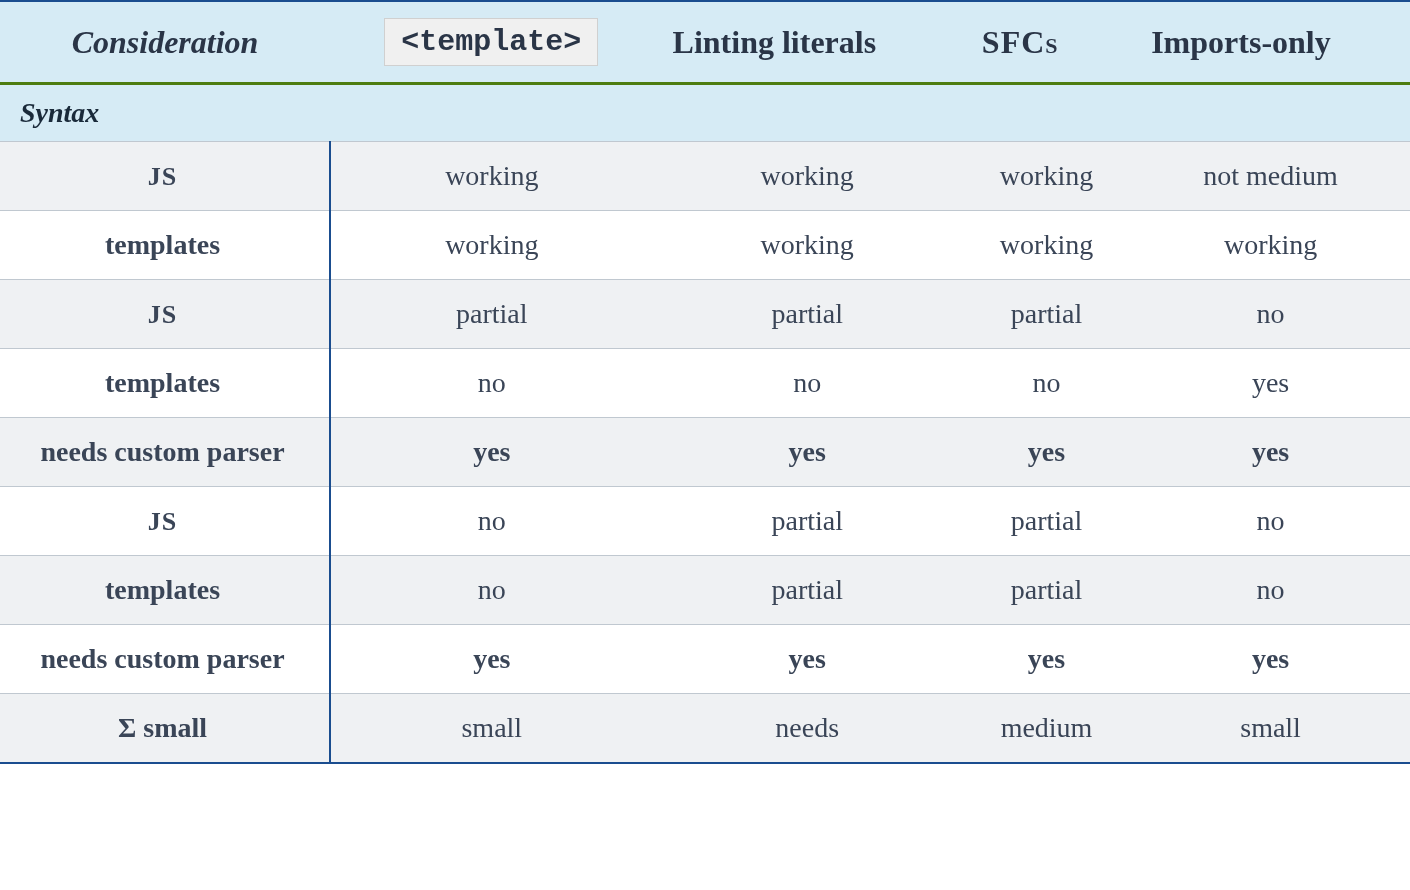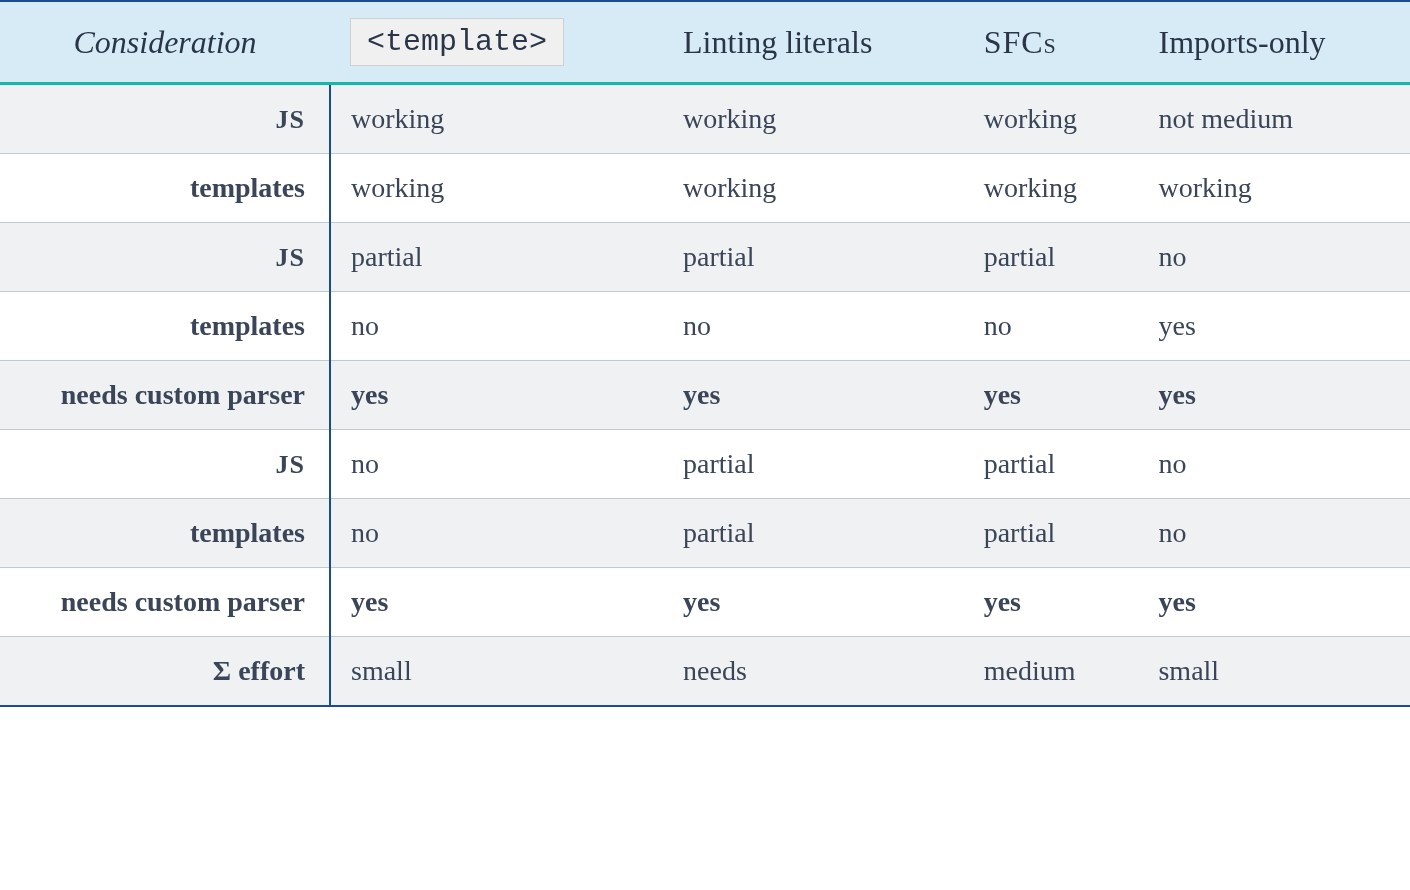--- a/index.html
+++ b/index.html
@@ -16,32 +16,33 @@
     .table {
       width: 100%;
       border-collapse: collapse;
       border-top: 2px solid #1a4d8f;
     }
     .header-row {
       background: #d6ebf5;
     }
     .header-row th {
       padding: 16px 20px;
-      font-weight: normal;
+      font-weight: bold;
       font-size: 32px;
       color: #2a3547;
       text-align: left;
-      border-bottom: 3px solid #14b8a6;
+      border-bottom: 3px solid #4d7c0f;
     }
     .header-row th:first-child {
       font-style: italic;
       text-align: center;
       width: 330px;
     }
     .header-row th:nth-child(2) {
+      text-align: center;
     }
     .code-box {
       background: #f0f0f0;
       border: 1px solid #d0d0d0;
       padding: 6px 16px;
       font-family: 'Courier New', monospace;
       font-size: 30px;
       display: inline-block;
     }
     .smallcaps {
@@ -55,20 +56,21 @@
       font-weight: bold;
       font-size: 28px;
       color: #1a2a3a;
       border-top: 1px solid #c0c8d0;
     }
     .data-row td {
       padding: 18px 20px;
       font-size: 28px;
       color: #3a4557;
       border-top: 1px solid #c0c8d0;
+      text-align: center;
     }
     .data-row.odd td {
       background: #eff1f3;
     }
     .data-row.even td {
       background: #ffffff;
     }
     .row-label {
       text-align: right;
       font-weight: bold;
@@ -97,20 +99,23 @@
   <thead>
     <tr class="header-row">
       <th>Consideration</th>
       <th><span class="code-box">&lt;template&gt;</span></th>
       <th>Linting literals</th>
       <th><span class="smallcaps">SFCs</span></th>
       <th>Imports-only</th>
     </tr>
   </thead>
   <tbody id="table-body">
+  <tr class="section-row">
+        <td colspan="5">Syntax</td>
+      </tr>
       <tr class="data-row odd">
         <td class="row-label"><span class="smallcaps">JS</span></td>
         <td>working</td>
         <td>working</td>
         <td>working</td>
         <td>not medium</td>
       </tr>
       <tr class="data-row even">
         <td class="row-label">templates</td>
         <td>working</td>
@@ -154,20 +159,20 @@
         <td>no</td>
       </tr>
       <tr class="data-row even">
         <td class="row-label">needs custom parser</td>
         <td class="bold-cell">yes</td>
         <td class="bold-cell">yes</td>
         <td class="bold-cell">yes</td>
         <td class="bold-cell">yes</td>
       </tr>
       <tr class="data-row final-row odd">
-        <td class="row-label">Σ effort</td>
+        <td class="row-label">Σ small</td>
         <td>small</td>
         <td>needs</td>
         <td>medium</td>
         <td>small</td>
       </tr>
     </tbody>
 </table>
 
 </body></html>

